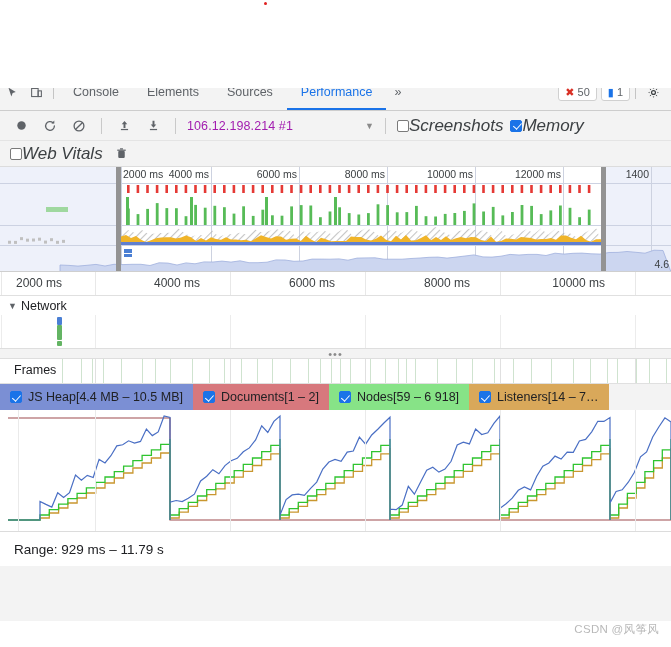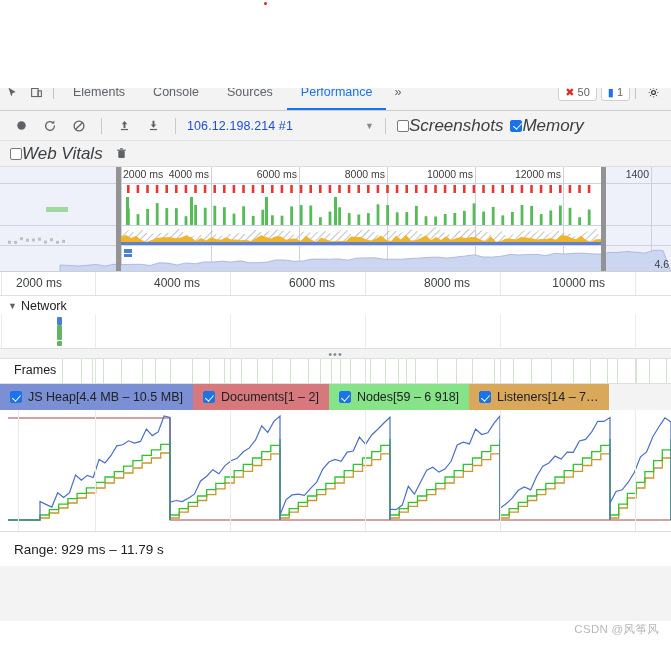--- a/index.html
+++ b/index.html
@@ -26,21 +26,21 @@
   .tab { font-size:12.5px; color:#5f6368; padding:0 14px; height:36px; line-height:36px; white-space:nowrap; }
   .tab.active { color:#1a73e8; box-shadow: inset 0 -2px 0 #1a73e8; }
   .badge-pill { display:flex; align-items:center; gap:3px; height:18px; padding:0 6px; border:1px solid #d0d0d0; border-radius:3px; background:#fff; font-size:11px; color:#5f6368; margin-left:4px; }
   .err-mark { color:#d93025; font-size:11px; }
   .warn-mark { color:#1a73e8; font-size:11px; }
 
   
   .toolbar { display:flex; align-items:center; height:30px; padding:0 10px; gap:7px; background:#f3f3f3; border-bottom:1px solid #e4e4e4; }
   .tool-btn { width:22px; height:22px; display:flex; align-items:center; justify-content:center; color:#5f6368; cursor:default; }
   .vsep { width:1px; height:16px; background:#c9c9c9; margin:0 4px; }
-  .url-label { font-size:12.5px; color:#1d4ed8; letter-spacing:.1px; white-space:nowrap; }
+  .url-label { font-size:12.5px; color:#a21caf; letter-spacing:.1px; white-space:nowrap; }
   .caret { color:#8a8a8a; font-size:9px; }
   .chk-wrap { display:flex; align-items:center; font-size:17px; color:#3c4043; white-space:nowrap;font-style:italic; }
   .chkbox { width:12px; height:12px; border:1.4px solid #7a7a7a; border-radius:2px; background:#fff; flex:none; }
   .chkbox.on { background:#1a73e8; border-color:#1a73e8; position:relative; }
   .chkbox.on:after { content:""; position:absolute; left:3.4px; top:.8px; width:3.5px; height:7px; border:solid #fff; border-width:0 1.8px 1.8px 0; transform:rotate(42deg); }
 
   
   .toolbar2 { display:flex; align-items:center; height:26px; padding:0 10px; gap:8px; background:#f3f3f3; border-bottom:1px solid #dcdcdc; }
 
   
@@ -108,22 +108,22 @@
               <path d="M3 2l9 5.5-3.8 1.1L6.6 13z" fill="#5f6368"></path>
             </svg>
         </div>
         <div class="tb-icon">
           <svg width="13" height="13" viewBox="0 0 16 16">
               <rect x="2" y="3" width="8" height="10" fill="none" stroke="#5f6368" stroke-width="1.3"></rect>
               <rect x="10" y="6" width="4" height="7" fill="none" stroke="#5f6368" stroke-width="1.3"></rect>
             </svg>
         </div>
         <div class="tb-sep"></div>
+        <div class="tab">Console</div>
         <div class="tab">Elements</div>
-        <div class="tab">Console</div>
         <div class="tab">Sources</div>
         <div class="tab active">Performance</div>
         <div class="tab" style="padding:0 8px">»</div>
         <div style="flex:1"></div>
         <div class="badge-pill">
           <span class="err-mark">✖</span>
           <span>50</span>
         </div>
         <div class="badge-pill">
           <span class="warn-mark">▮</span>

